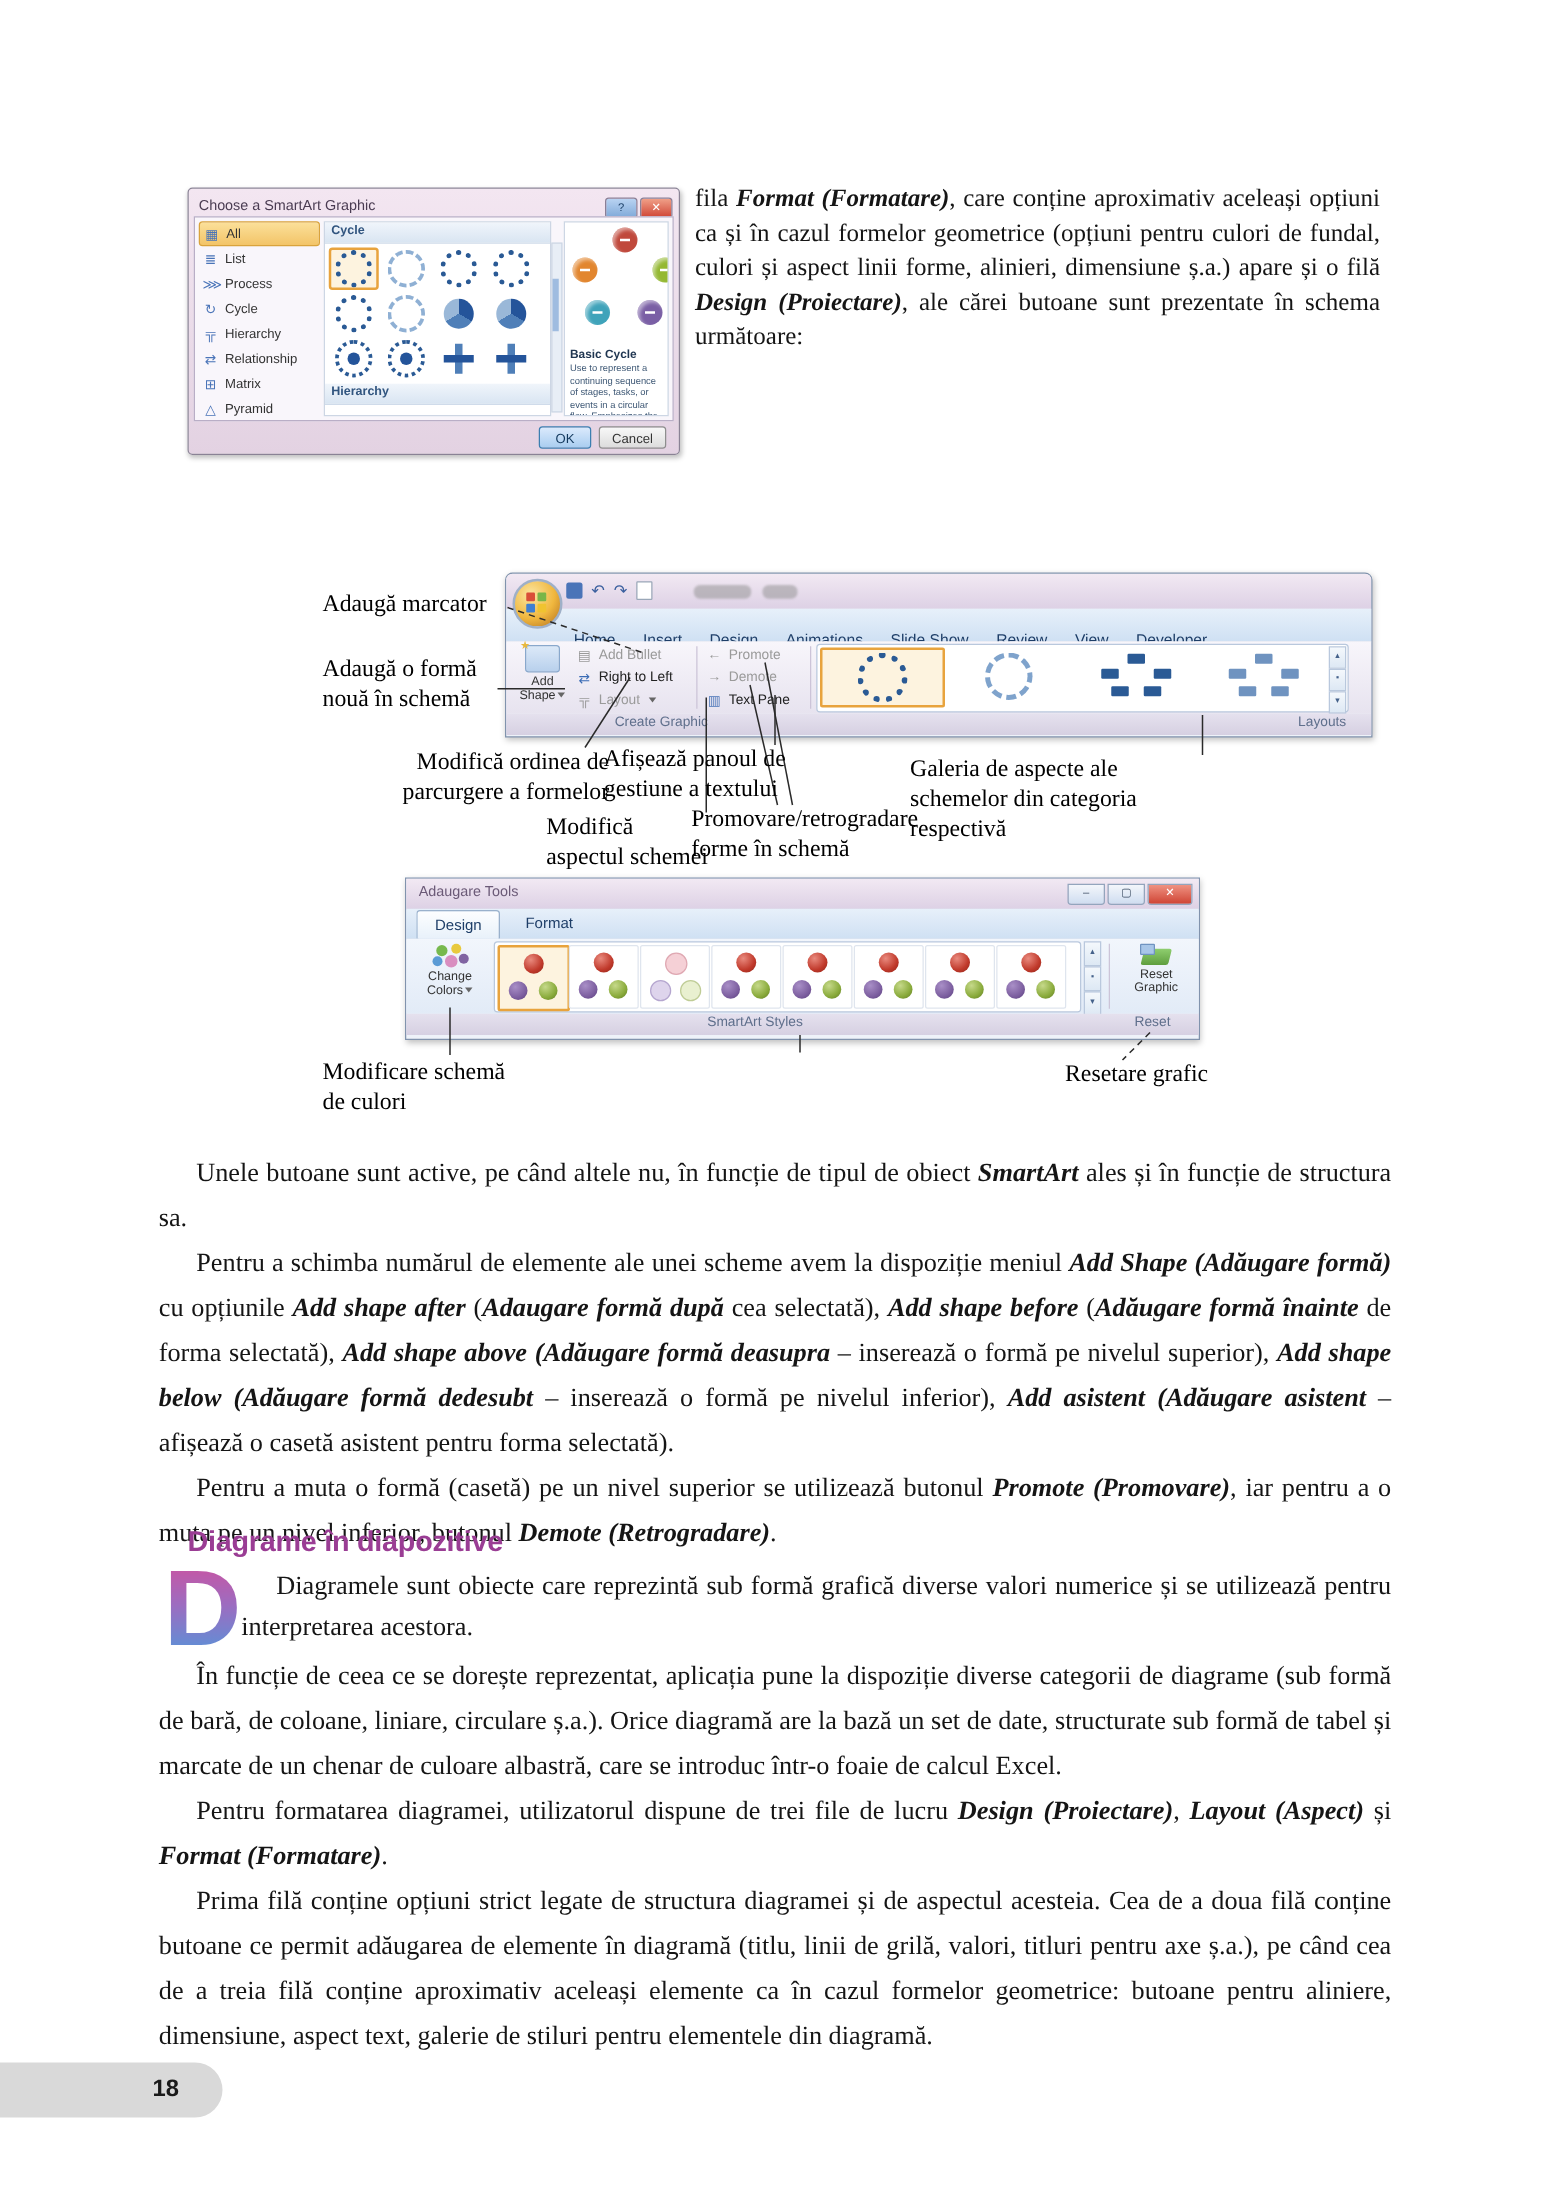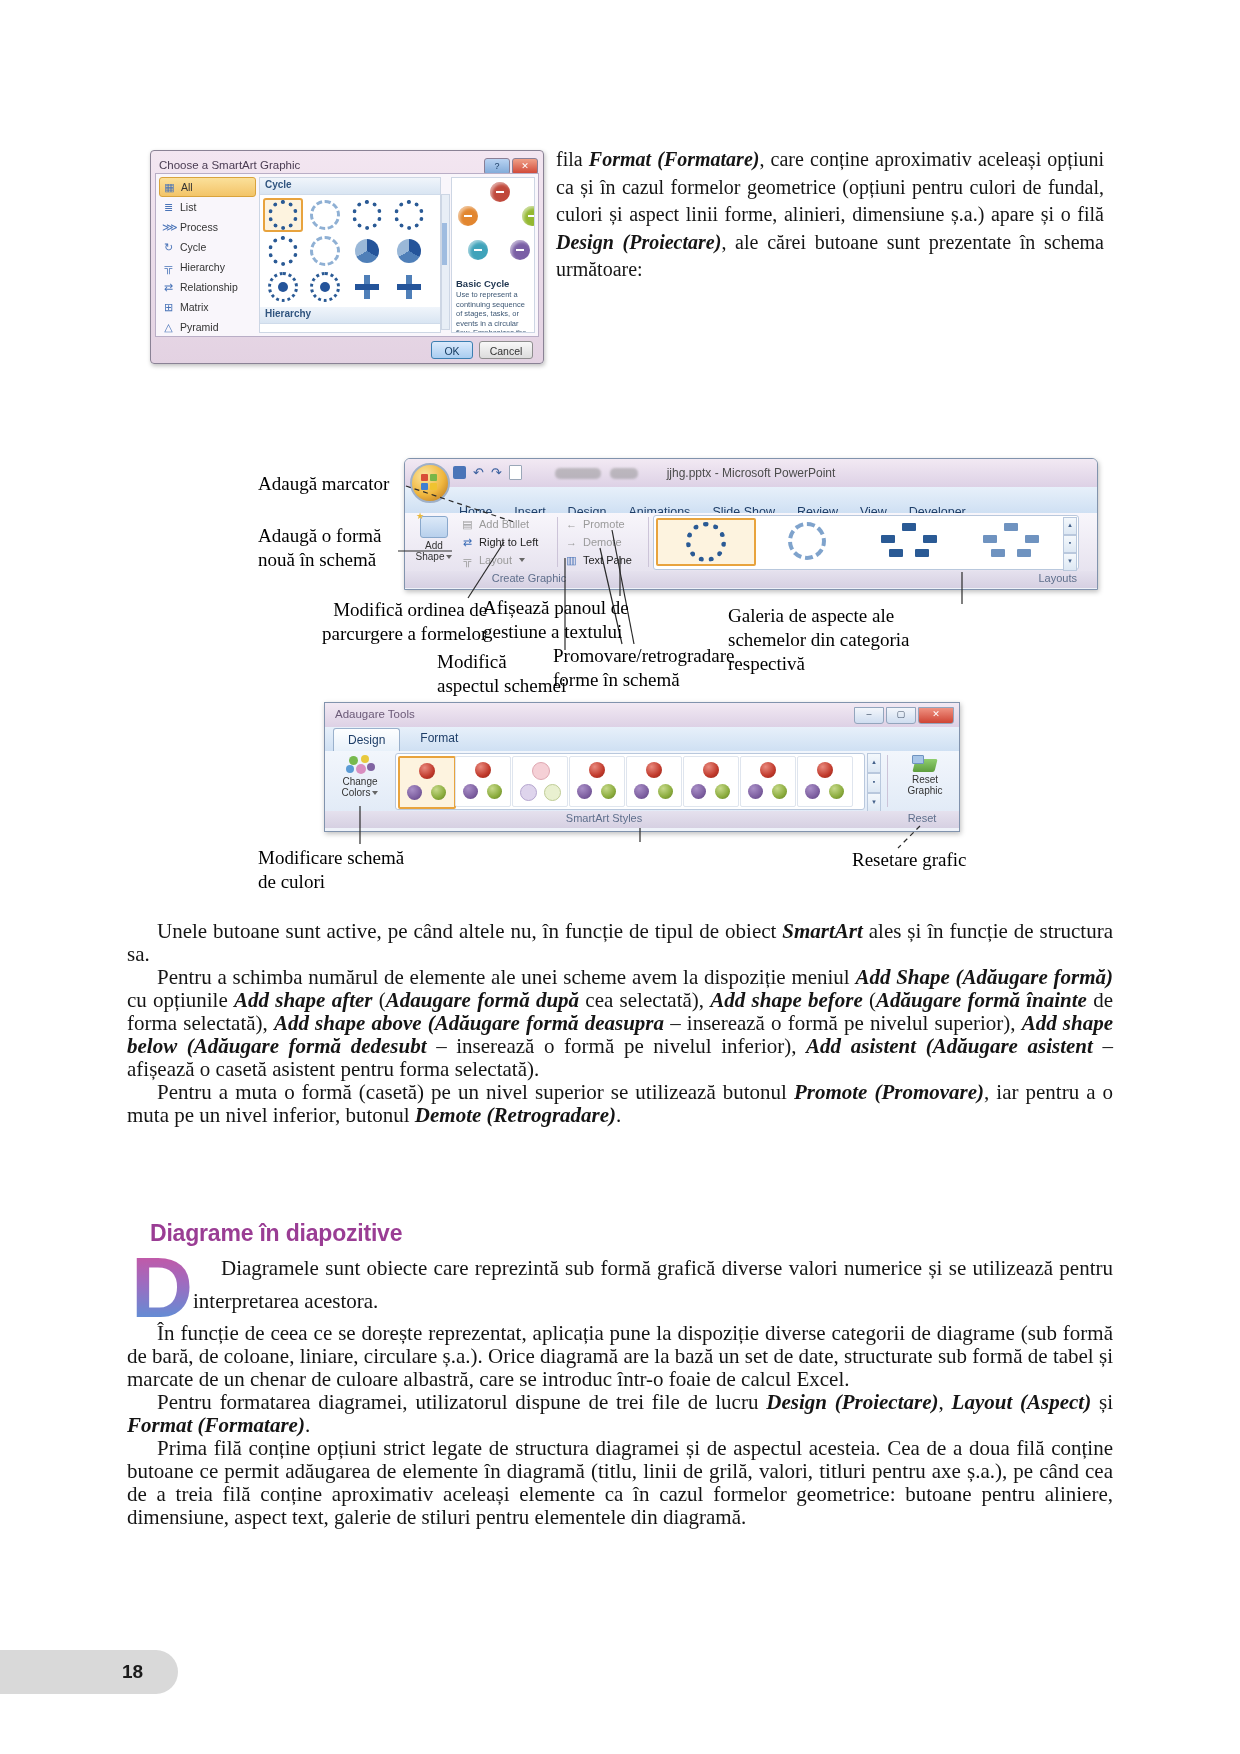--- a/index.html
+++ b/index.html
@@ -152,21 +152,21 @@
   #c3{left:322px;top:598px;text-align:right;}
   #c4{left:483px;top:596px;}
   #c5{left:437px;top:650px;}
   #c6{left:553px;top:644px;}
   #c7{left:728px;top:604px;}
   #c8{left:258px;top:846px;}
   #c9{left:540px;top:842px;}
   #c10{left:852px;top:848px;}
 
   
-  .bodytext{width:986px;font-size:21px;line-height:23px;text-align:justify;}
+  .bodytext{width:986px;font-size:21px;line-height:36px;text-align:justify;}
   .bodytext p{margin:0;text-indent:30px;}
   #body1{left:127px;top:920px;}
   #body2{left:127px;top:1322px;}
   .heading{left:150px;top:1220px;font-family:"Liberation Sans",sans-serif;font-weight:bold;font-size:23px;
            color:#9a3d94;letter-spacing:-0.2px;}
   #leadwrap{left:127px;top:1252px;width:986px;height:70px;}
   .dropcap{position:absolute;left:4px;top:2px;font-family:"Liberation Sans",sans-serif;font-weight:bold;
            font-size:86px;line-height:66px;color:#8e62b8;}
   @supports (-webkit-background-clip:text){
     .dropcap{background:linear-gradient(180deg,#c557a5 0%,#9d6cc0 45%,#5f8fd6 100%);
@@ -304,21 +304,20 @@
     <div class="dfoot">
       <button class="dbtn dok">OK</button>
       <button class="dbtn dcancel">Cancel</button>
     </div>
   </section>
 
   <div class="abs intro"><span>fila </span><span class="em">Format (Formatare)</span><span>, care conține aproximativ aceleași opțiuni ca și în cazul formelor geometrice (opțiuni pentru culori de fundal, culori și aspect linii forme, alinieri, dimensiune ș.a.) apare și o filă </span><span class="em">Design (Proiectare)</span><span>, ale cărei butoane sunt prezentate în schema următoare:</span></div>
 
   <section class="abs win win1">
     <div class="tbar">
-      <span class="wtitle">jjhg.pptx - Microsoft PowerPoint</span>
       <span class="qa">
         <span class="qaic"></span>
         <span>↶</span>
         <span>↷</span>
         <span class="qadoc"></span>
       </span>
       <span class="smudge" style="left:150px;width:46px;"></span>
       <span class="smudge" style="left:205px;width:28px;"></span>
     </div>
     <div class="orb">

